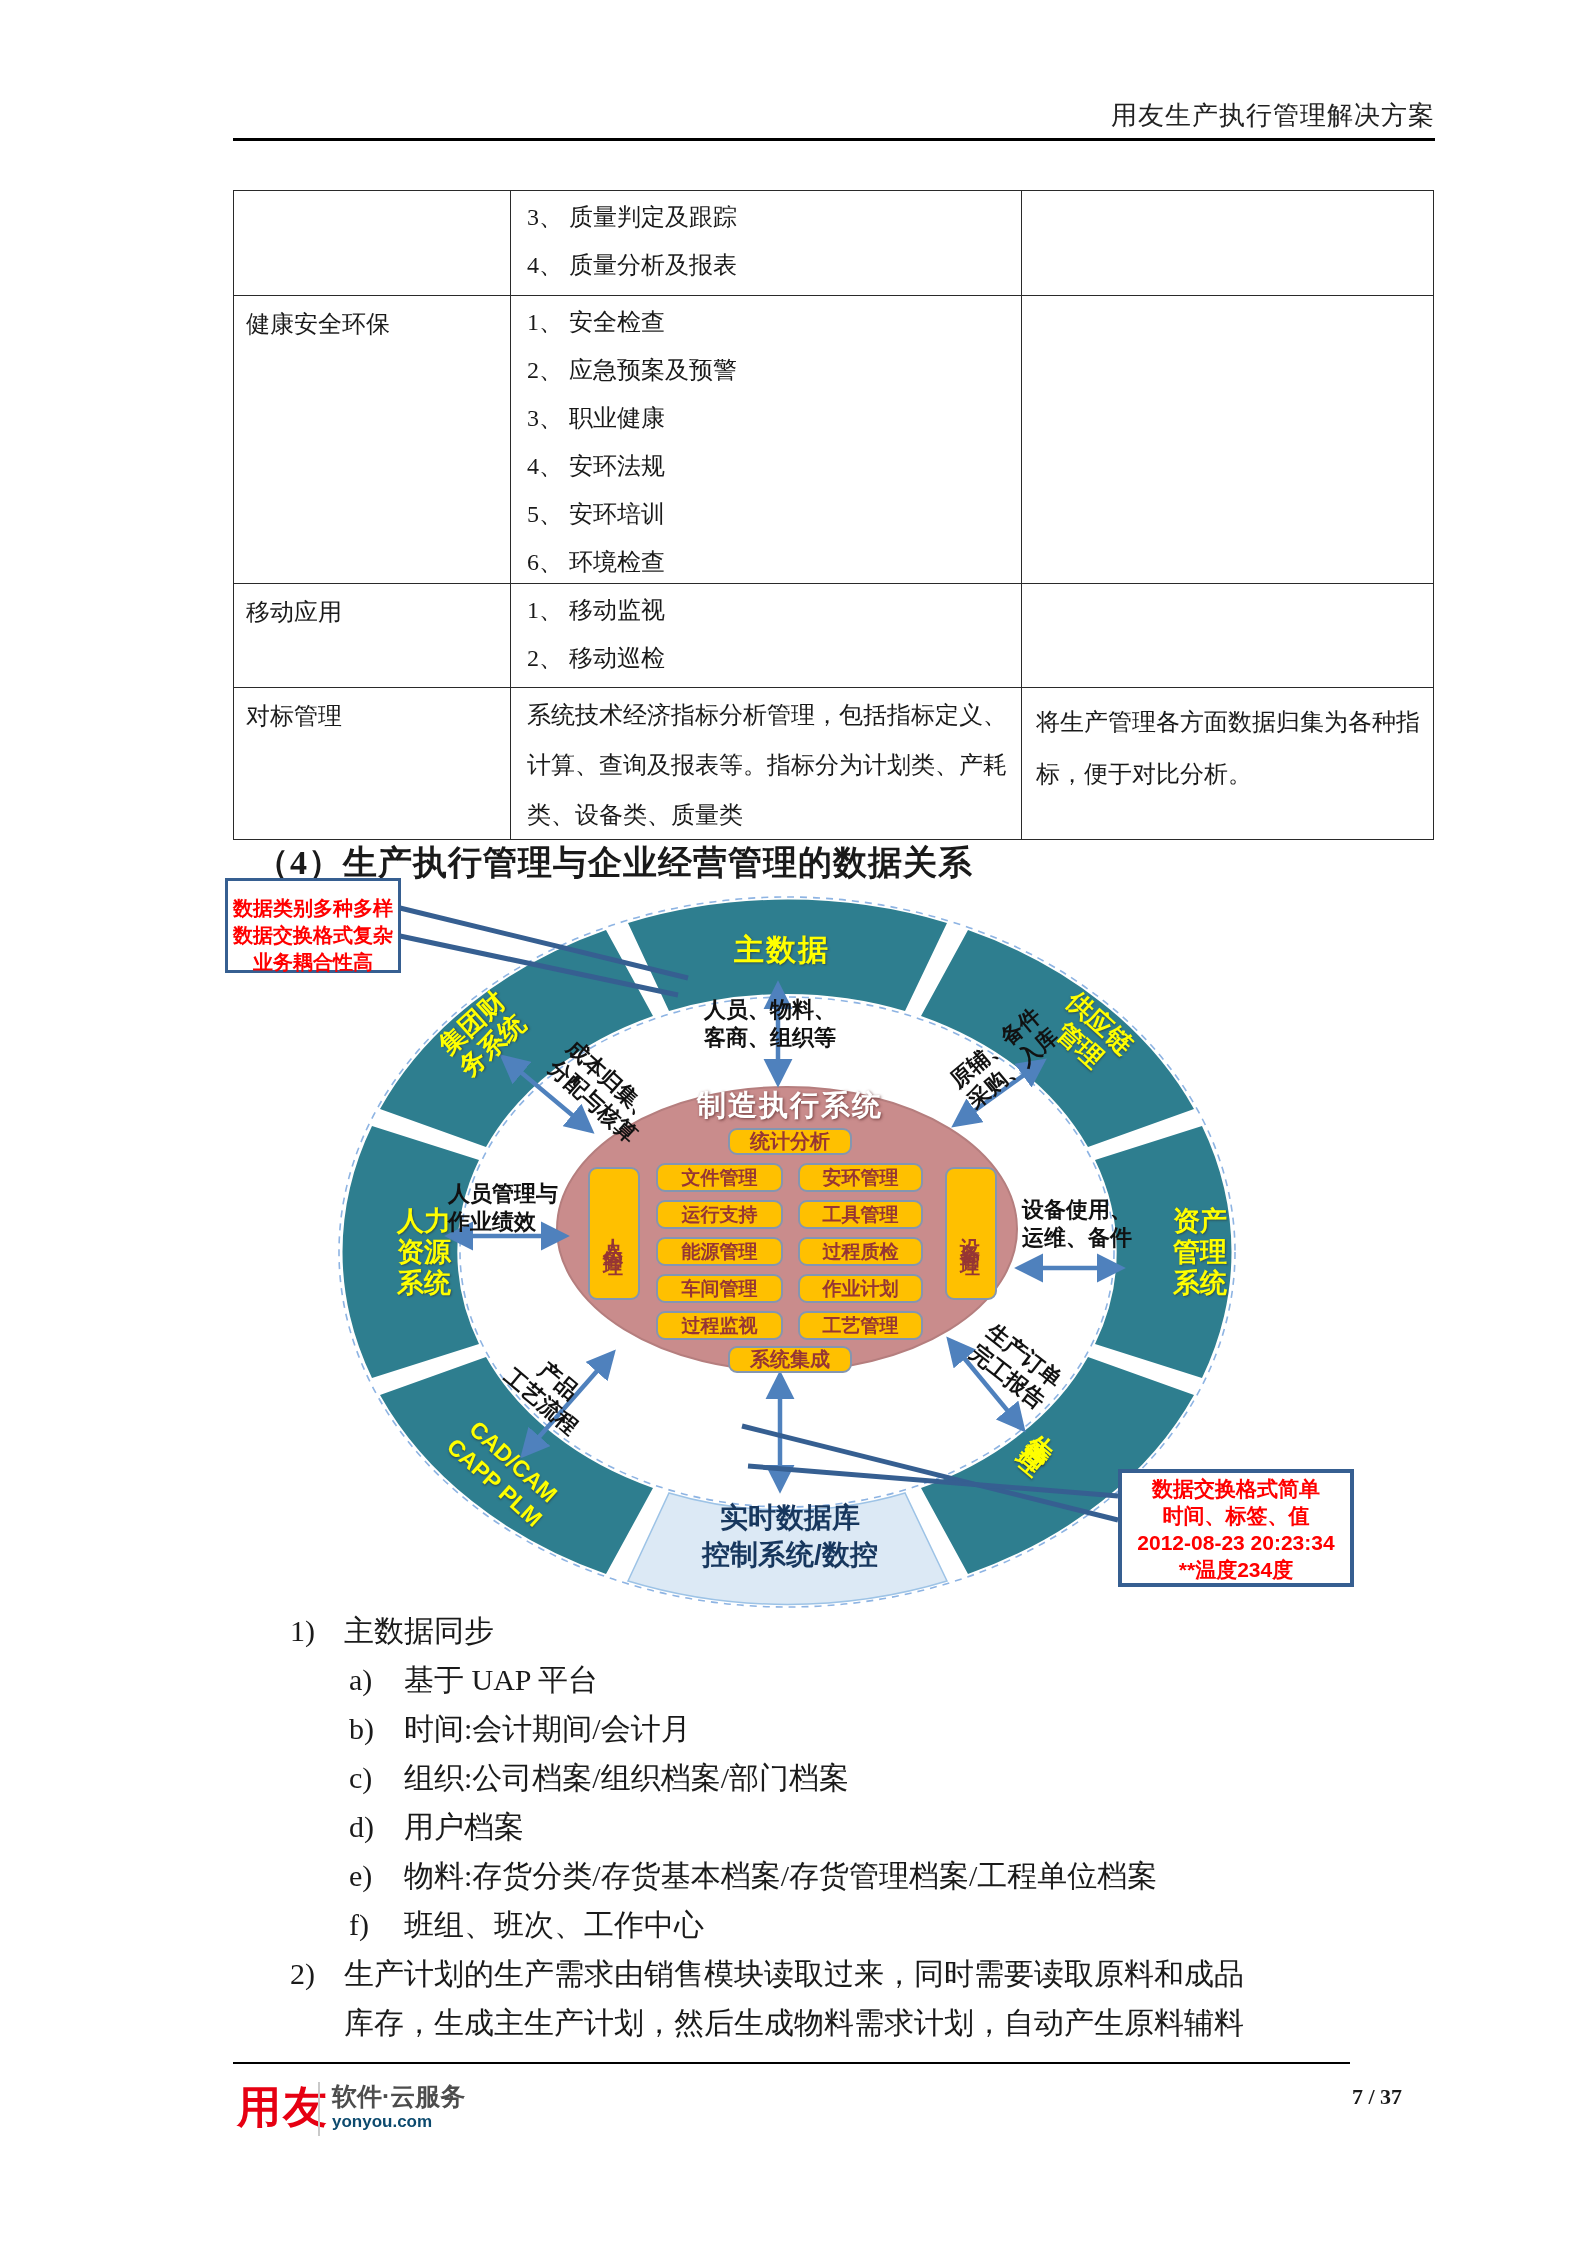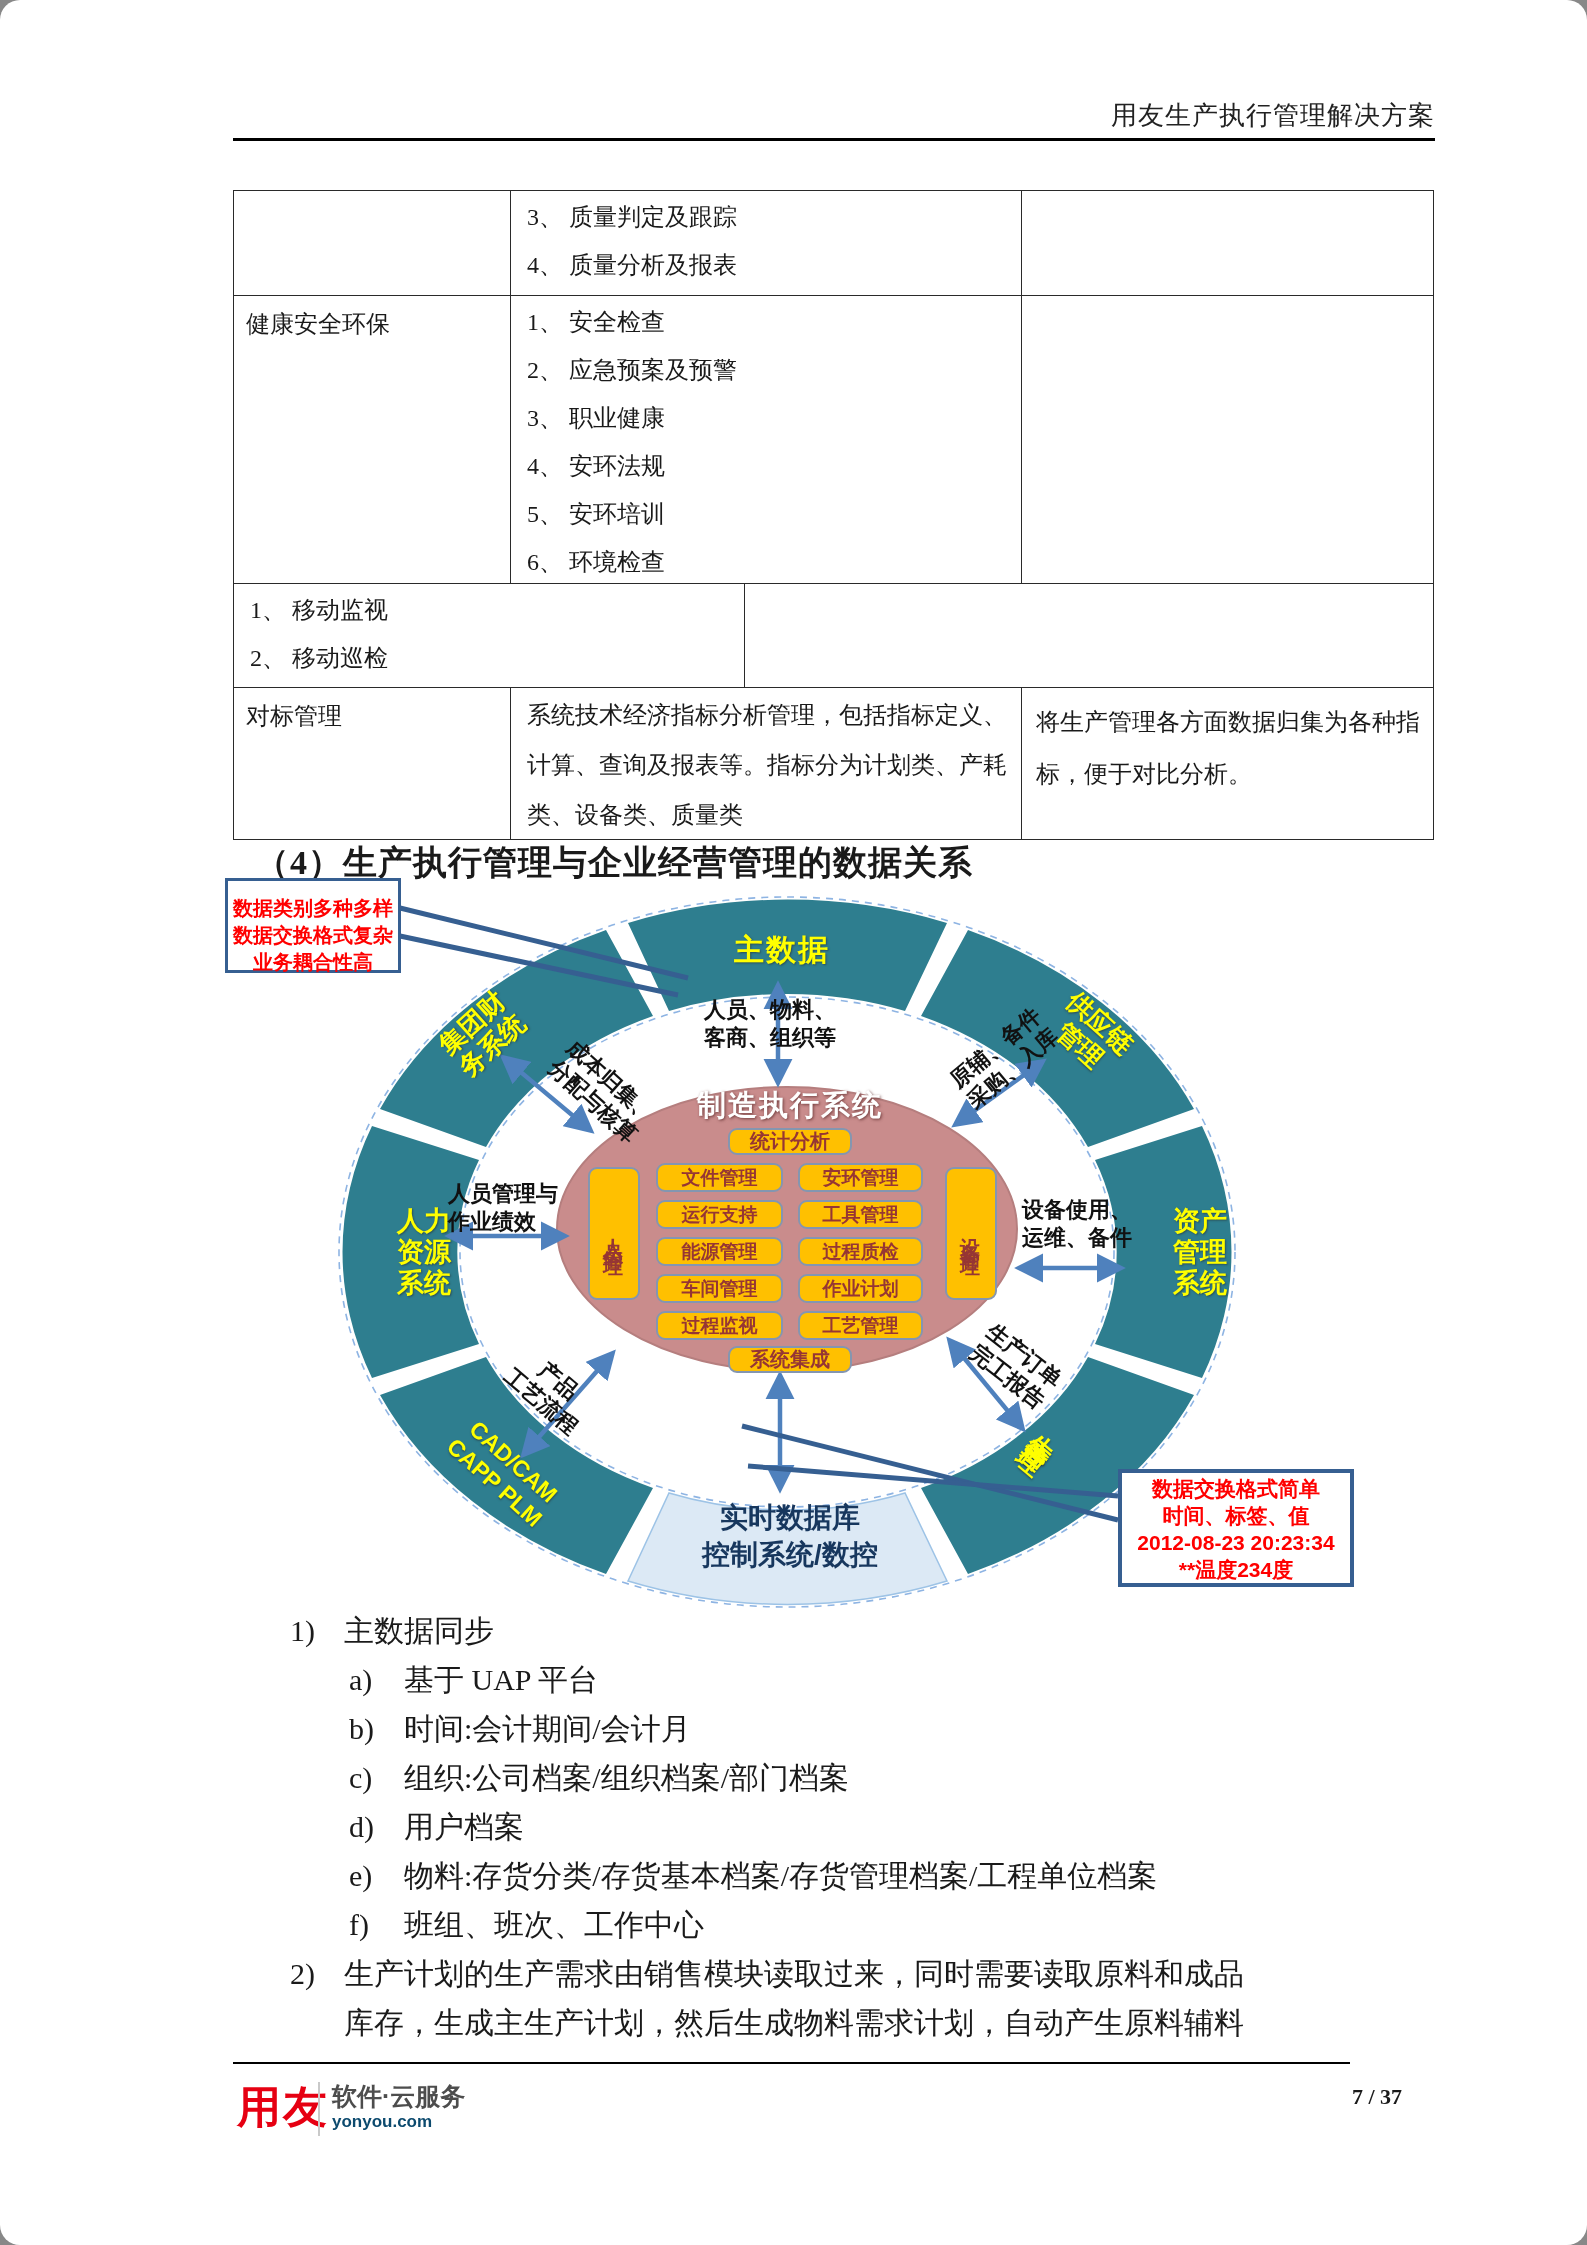--- a/index.html
+++ b/index.html
@@ -1,17 +1,17 @@
 <!DOCTYPE html>
 <html><head>
 <meta charset="utf-8">
 <style>
   html,body{margin:0;padding:0;background:#888;}
   #page{position:relative;width:1587px;height:2245px;background:#ffffff;overflow:hidden;
-        font-family:"Liberation Serif","DejaVu Serif",serif;color:#1a1a1a;border-radius:20px;}
+        font-family:"Liberation Serif","DejaVu Serif",serif;color:#1a1a1a;}
 
   
   #hdr-title{position:absolute;top:98px;right:152px;font-size:26px;letter-spacing:1px;color:#222;}
   #hdr-rule{position:absolute;left:233px;top:138px;width:1202px;height:3px;background:#000;}
 
   
   #tbl{position:absolute;left:233px;top:190px;width:1201px;border:1px solid #2a2a2a;box-sizing:border-box;
        font-size:24px;}
   .trow{display:flex;box-sizing:border-box;border-top:1px solid #2a2a2a;}
   .trow:first-child{border-top:none;}
@@ -83,20 +83,21 @@
         <div class="titem">1、 安全检查</div>
         <div class="titem">2、 应急预案及预警</div>
         <div class="titem">3、 职业健康</div>
         <div class="titem">4、 安环法规</div>
         <div class="titem">5、 安环培训</div>
         <div class="titem">6、 环境检查</div>
       </div>
       <div class="tc tc3"></div>
     </div>
     <div class="trow" style="height:104px;">
+      <div class="tc tc1">移动应用</div>
       <div class="tc tc2">
         <div class="titem">1、 移动监视</div>
         <div class="titem">2、 移动巡检</div>
       </div>
       <div class="tc tc3"></div>
     </div>
     <div class="trow" style="height:152px;">
       <div class="tc tc1">对标管理</div>
       <div class="tc tc2 twrap" style="white-space:normal;">系统技术经济指标分析管理，包括指标定义、计算、查询及报表等。指标分为计划类、产耗类、设备类、质量类</div>
       <div class="tc tc3" style="white-space:normal;">将生产管理各方面数据归集为各种指标，便于对比分析。</div>

